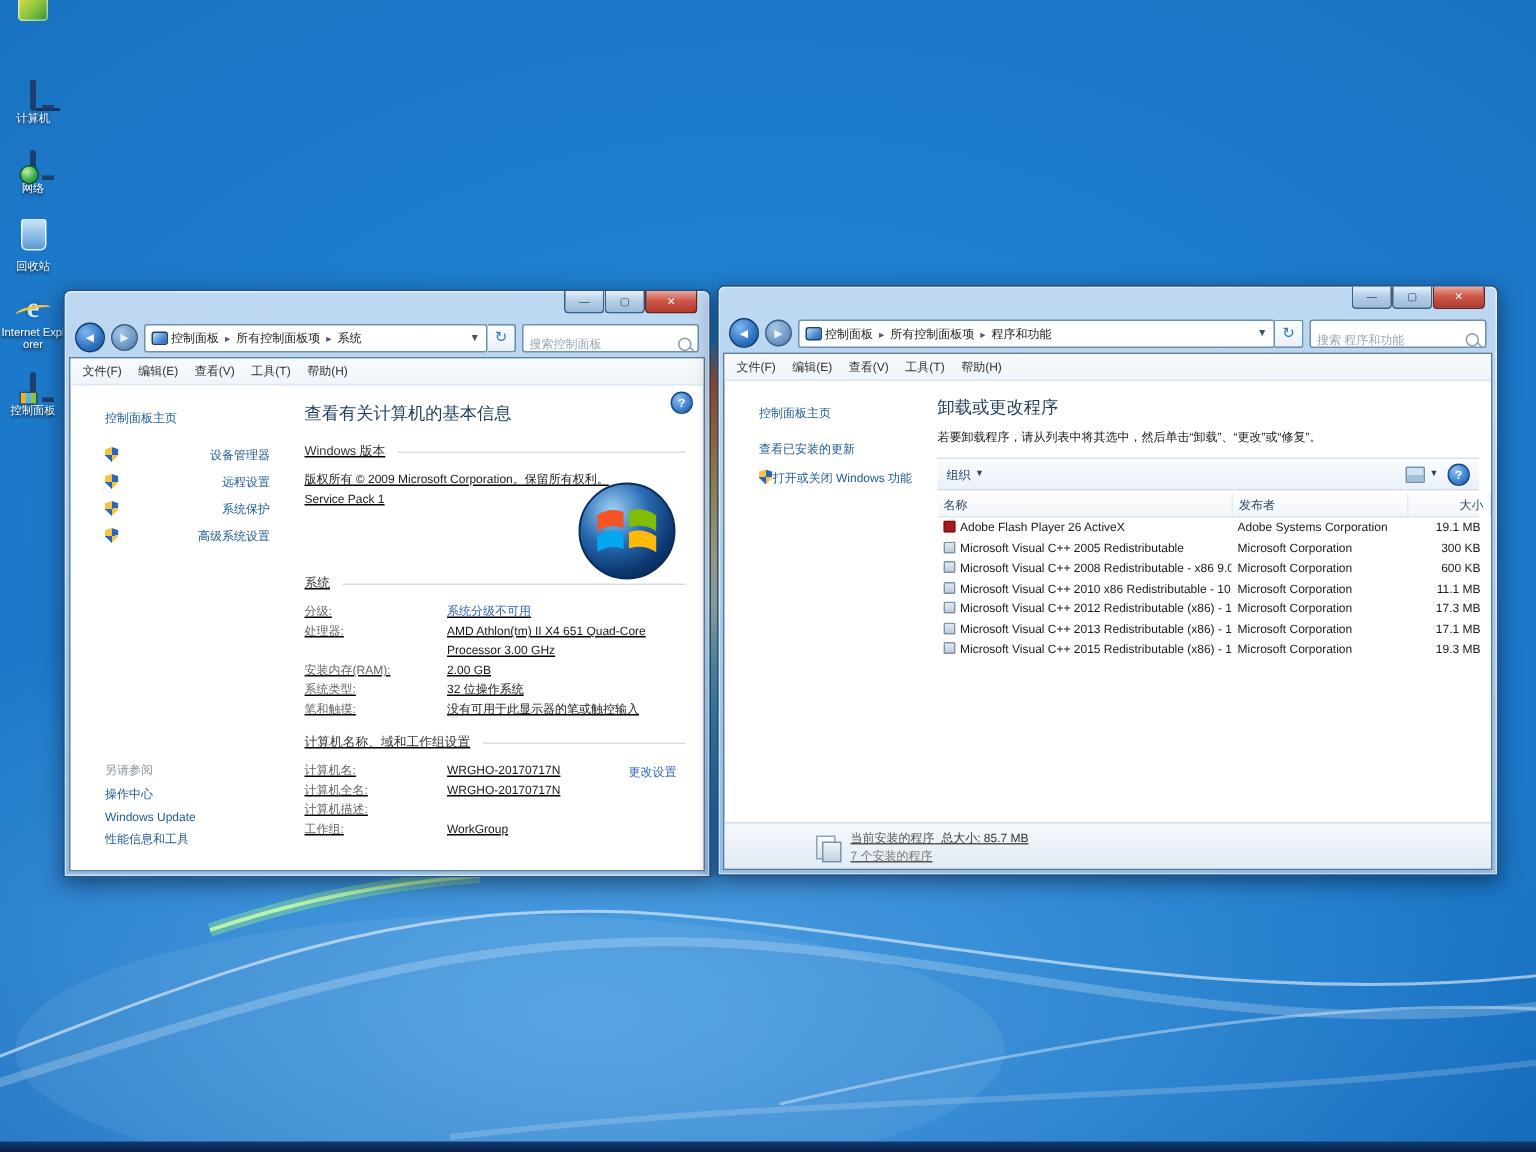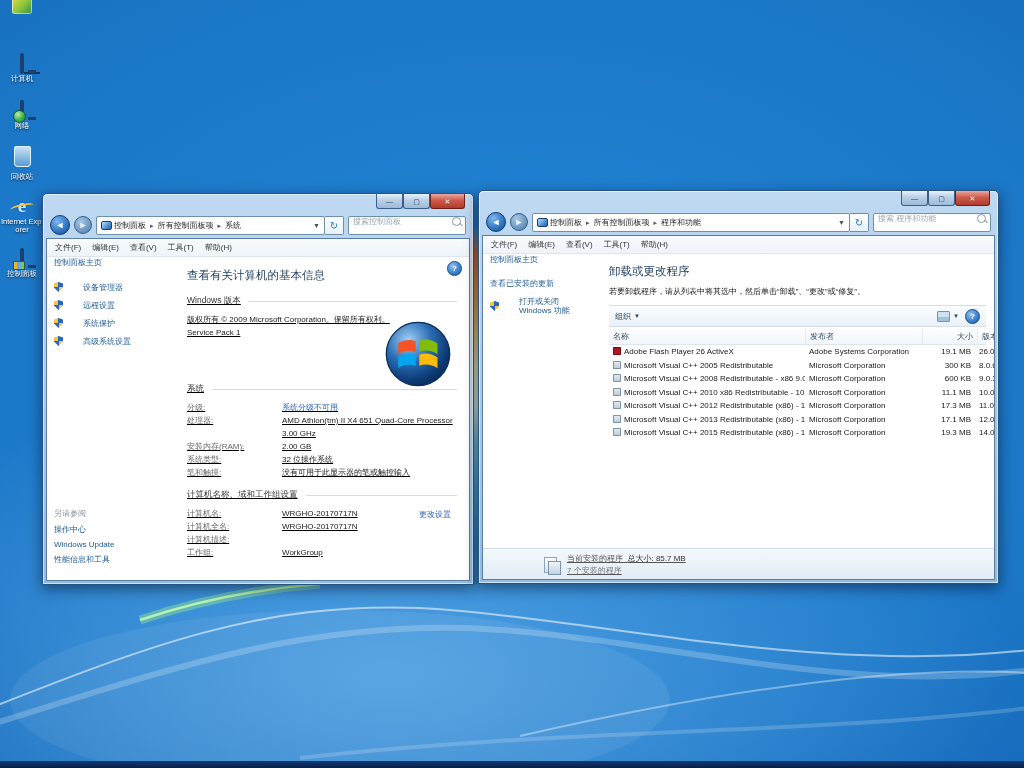--- a/index.html
+++ b/index.html
@@ -41,36 +41,36 @@
   .addrbox{flex:1;height:17px;background:#fff;border:1px solid #6d91ad;border-radius:2px;
     display:flex;align-items:center;font-size:8px;color:#222;padding:0 4px;gap:2px;overflow:hidden;}
   .addrbox .crumbs{flex:1;display:flex;align-items:center;white-space:nowrap;overflow:hidden;}
   .crumb{cursor:pointer;}
   .crumb + .crumb::before{content:"▸";margin:0 4px;color:#4a6;color:#557;font-size:7px;}
   .addr-caret{color:#456;font-size:7px;margin-left:3px;}
   .refreshbtn{width:18px;height:17px;border:1px solid #6d91ad;border-left:none;border-radius:0 2px 2px 0;
     background:linear-gradient(#fdfefe,#e8f1f8);display:flex;align-items:center;justify-content:center;
     color:#2e7ac6;font-size:10px;margin-left:-4px;}
   .searchbox{width:108px;height:17px;background:#fff;border:1px solid #6d91ad;border-radius:2px;
-    display:flex;align-items:flex-start;padding:0 4px;gap:3px;}
+    display:flex;align-items:flex-end;padding:0 4px;gap:3px;}
   .searchbox input{flex:1;border:none;outline:none;font-size:8px;color:#333;font-family:"Liberation Sans",sans-serif;
     background:transparent;padding:0;min-width:0;}
   .searchbox input::placeholder{color:#9aa7b2;}
   .mag{width:7px;height:7px;border:1.3px solid #8headb;border:1.3px solid #8a9bab;border-radius:50%;position:relative;flex:none;}
   .mag::after{content:"";position:absolute;width:4px;height:1.3px;background:#8a9bab;transform:rotate(45deg);right:-3px;bottom:-1px;}
 
   .win-body{position:absolute;left:3px;right:3px;bottom:3px;top:44px;background:#fff;border:1px solid #5b7da0;
     display:flex;flex-direction:column;overflow:hidden;}
   .menurow{height:17px;flex:none;display:flex;align-items:center;gap:11px;padding:0 8px;
     background:linear-gradient(#f9fbfd,#eef4fa);border-bottom:1px solid #dbe6f1;font-size:8px;color:#333;}
   .menurow .mitem{cursor:pointer;}
   .content-flex{flex:1;display:flex;min-height:0;position:relative;}
-  .sidebar{width:110px;flex:none;padding:0 7px;font-size:8px;color:#1a1a1a;position:relative;background:#fff;}
+  .sidebar{width:110px;flex:none;padding:16px 7px;font-size:8px;color:#1a1a1a;position:relative;background:#fff;margin-left:16px;}
   .sb-home{color:#1d5a91;margin-bottom:14px;cursor:pointer;}
-  .sb-item{display:flex;align-items:center;gap:20px;color:#1d5a91;margin-bottom:8px;cursor:pointer;line-height:9px;}
+  .sb-item{display:flex;align-items:center;gap:0;color:#1d5a91;margin-bottom:8px;cursor:pointer;line-height:9px;justify-content:space-between;}
   .shield{width:9px;height:10px;flex:none;
     background:conic-gradient(#2a66c0 0 25%, #f4c53f 0 50%, #2a66c0 0 75%, #f4c53f 0);
     clip-path:polygon(50% 0,100% 15%,100% 55%,50% 100%,0 55%,0 15%);}
   .see-also{position:absolute;left:7px;bottom:10px;font-size:8px;}
   .see-also .sa-title{color:#8a959e;margin-bottom:5px;}
   .see-also .sa-item{color:#1d5a91;margin-bottom:5px;cursor:pointer;}
   .mainpane{flex:1;position:relative;padding:9px 12px 0 16px;min-width:0;}
   .helporb{position:absolute;top:4px;right:7px;width:13px;height:13px;border-radius:50%;
     background:radial-gradient(circle at 35% 30%, #8fc0ee, #3a7fd0 60%, #1e548f);border:1px solid #164a82;
     color:#fff;font-size:8px;display:flex;align-items:center;justify-content:center;font-weight:bold;}

